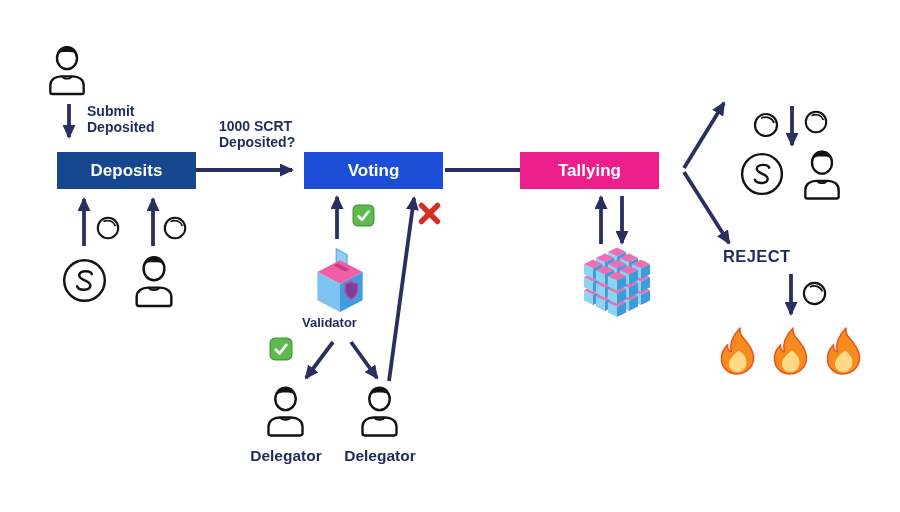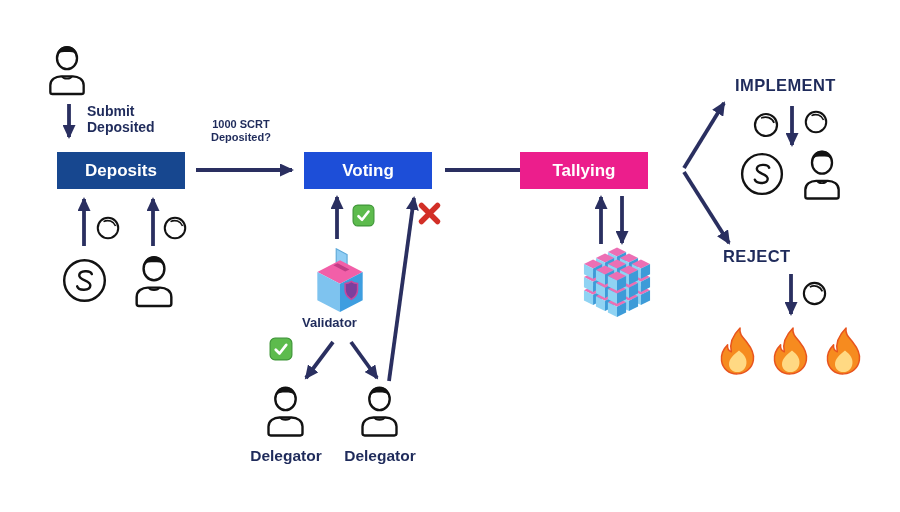--- a/index.html
+++ b/index.html
@@ -1,20 +1,20 @@
 <!DOCTYPE html>
 <html><head>
 <meta charset="utf-8">
 <style>
   html,body{margin:0;padding:0;background:#fff;}
   #canvas{position:relative;width:900px;height:512px;background:#ffffff;overflow:hidden;
           font-family:"Liberation Sans",sans-serif;}
   #gfx{position:absolute;left:0;top:0;}
   .lbl{position:absolute;color:#1F2B5B;font-weight:bold;line-height:1.16;}
-  .stage-box{position:absolute;width:128px;height:37px;display:flex;align-items:center;
+  .stage-box{position:absolute;width:139px;height:37px;display:flex;align-items:center;
              justify-content:center;color:#fff;font-weight:bold;font-size:17px;}
   .two-line span{display:block;}
   .caps{letter-spacing:.4px;}
 </style>
 </head>
 <body>
 
 <div id="canvas">
 
   <svg id="gfx" width="900" height="512" viewBox="0 0 900 512">
@@ -140,30 +140,29 @@
     <use href="#fire" x="715" y="327" width="48" height="49"></use>
     <use href="#fire" x="768" y="327" width="48" height="49"></use>
     <use href="#fire" x="821" y="327" width="48" height="49"></use>
   </svg>
 
   <div class="lbl two-line" style="left:87px;top:103px;font-size:14px;">
     <span>Submit</span>
     <span>Deposited</span>
   </div>
 
-  <div class="lbl two-line" style="left:211px;top:118px;font-size:11px;text-align:center;">
+  <div class="lbl two-line" style="left:219px;top:118px;font-size:14px;">
     <span>1000 SCRT</span>
     <span>Deposited?</span>
   </div>
 
   <div class="stage-box" style="left:57px;top:152px;background:#17478F;">Deposits</div>
   <div class="stage-box" style="left:304px;top:152px;background:#1d4ed8;">Voting</div>
   <div class="stage-box" style="left:520px;top:152px;background:#EC1E8C;">Tallying</div>
 
   <div class="lbl" style="left:302px;top:315px;width:78px;text-align:left;font-size:13px;">Validator</div>
 
   <div class="lbl" style="left:245px;top:447px;width:82px;text-align:center;font-size:15.5px;">Delegator</div>
   <div class="lbl" style="left:339px;top:447px;width:82px;text-align:center;font-size:15.5px;">Delegator</div>
 
-  <div class="lbl caps" style="left:735px;top:76px;font-size:16.5px;">IMPLEMENT</div>
   <div class="lbl caps" style="left:723px;top:247px;font-size:16.5px;">REJECT</div>
 
 </div>
 
 </body></html>

